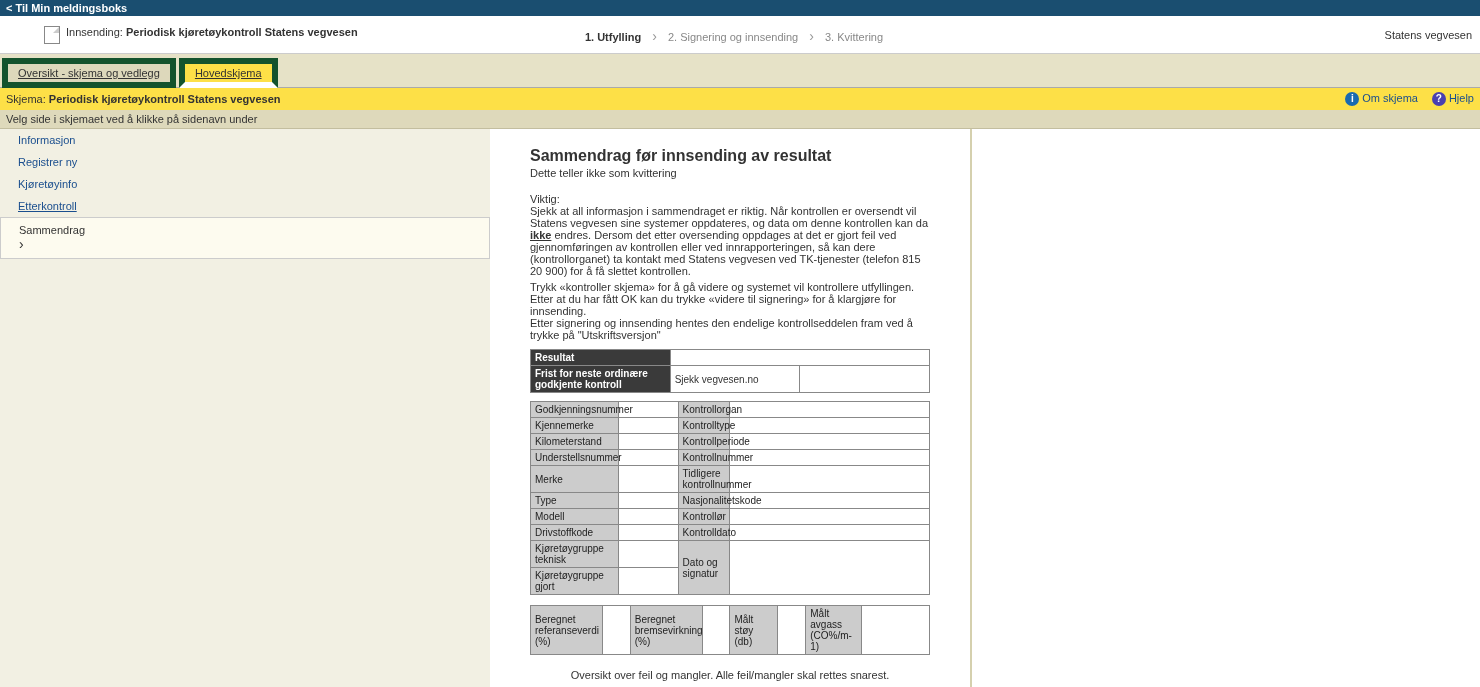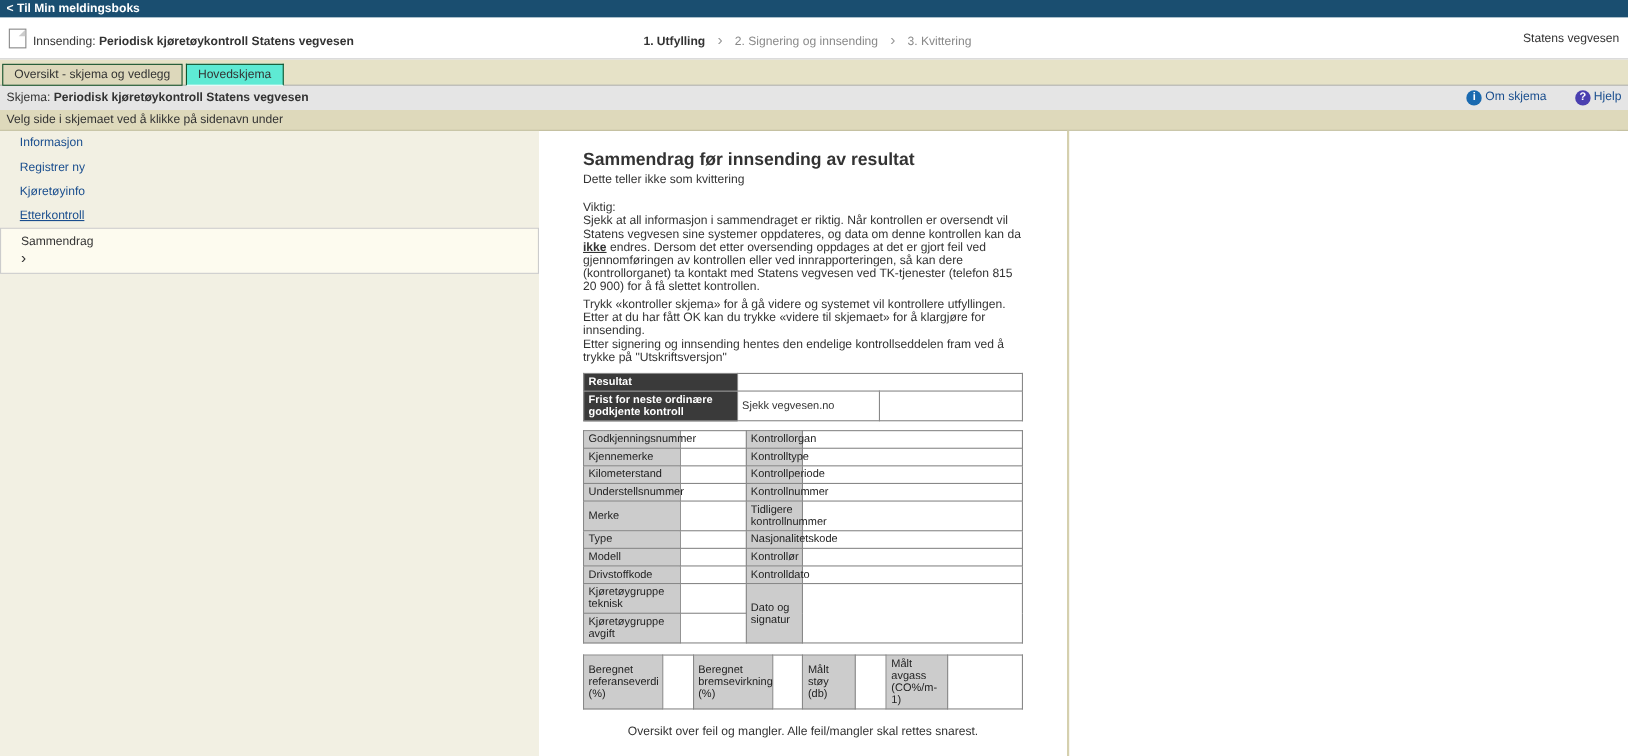--- a/index.html
+++ b/index.html
@@ -22,22 +22,23 @@
     align-items: center;
     justify-content: space-between;
     padding: 4px 8px;
     background: #fff;
     border-bottom: 1px solid #ccc;
     position: relative;
     height: 38px;
   }
   .header-left {
     display: flex;
-    align-items: flex-end;
+    align-items: flex-start;
     gap: 6px;
+    margin-left: 36px;
   }
   .header-center {
     position: absolute;
     left: 0; right: 12px;
     text-align: center;
     pointer-events: none;
     top: 12px;
   }
   .step { color: #888; margin: 0 4px; }
   .step.active { color: #333; font-weight: bold; }
@@ -62,42 +63,43 @@
   }
 
   .tab-row {
     background: #e6e2c7;
     border-bottom: 1px solid #aaa;
     padding: 3px 2px 0 2px;
   }
   .tab {
     display: inline-block;
     padding: 3px 10px;
-    border: 1px solid #14532d;
+    border: 6px solid #14532d;
     background: #ddd8bb;
     position: relative;
     top: 1px;
     cursor: pointer;
     font-size: 11px;
+    text-decoration: underline;
   }
   .tab.active {
-    background: #5eead4;
+    background: #fde047;
     border-bottom-color: #fff;
   }
 
   .form-header {
-    background: #e5e5e5;
+    background: #fde047;
     padding: 4px 6px;
     display: flex;
     justify-content: space-between;
     align-items: center;
   }
   .help-links {
     display: flex;
-    gap: 26px;
+    gap: 14px;
     align-items: center;
     margin-left: 35px;
   }
   .help-link {
     color: #1a4e8e;
     cursor: pointer;
   }
   .help-ico {
     display: inline-block;
     width: 14px; height: 14px;
@@ -242,21 +244,21 @@
   <div class="content">
     <h2>Sammendrag før innsending av resultat</h2>
     <div class="subtitle">Dette teller ikke som kvittering</div>
 
     <div class="para">
       <span>Viktig:</span><br>
       <span>Sjekk at all informasjon i sammendraget er riktig. Når kontrollen er oversendt vil Statens vegvesen sine systemer oppdateres, og data om denne kontrollen kan da </span><span class="ikke">ikke</span><span> endres.</span>
       <span>Dersom det etter oversending oppdages at det er gjort feil ved gjennomføringen av kontrollen eller ved innrapporteringen, så kan dere (kontrollorganet) ta kontakt med Statens vegvesen ved TK-tjenester (telefon 815 20 900) for å få slettet kontrollen.</span><br>
     </div>
     <div class="para">
-      <span>Trykk «kontroller skjema» for å gå videre og systemet vil kontrollere utfyllingen. Etter at du har fått OK kan du trykke «videre til skjemaet» for å klargjøre for innsending.</span><br>
+      <span>Trykk «kontroller skjema» for å gå videre og systemet vil kontrollere utfyllingen. Etter at du har fått OK kan du trykke «videre til signering» for å klargjøre for innsending.</span><br>
       <span>Etter signering og innsending hentes den endelige kontrollseddelen fram ved å trykke på "Utskriftsversjon"</span>
     </div>
 
     <table class="data">
       <tbody>
           <tr>
             <td class="hdr" style="width:35%">Resultat</td>
             <td class="blank" colspan="2"></td>
           </tr>
       <tr>
@@ -317,21 +319,21 @@
         <td class="lbl">Kontrolldato</td>
             <td class="blank"></td>
       </tr>
       <tr>
         <td class="lbl">Kjøretøygruppe teknisk</td>
             <td class="blank"></td>
         <td class="lbl" rowspan="2">Dato og signatur</td>
             <td class="blank" rowspan="2"></td>
       </tr>
       <tr>
-        <td class="lbl">Kjøretøygruppe avgift</td>
+        <td class="lbl">Kjøretøygruppe gjort</td>
             <td class="blank"></td>
       </tr>
     </tbody>
       </table>
 
     <table class="data measure">
       <tbody>
           <tr>
         <td class="lbl" style="width:18%">Beregnet referanseverdi (%)</td>
             <td class="blank" style="width:7%"></td>

